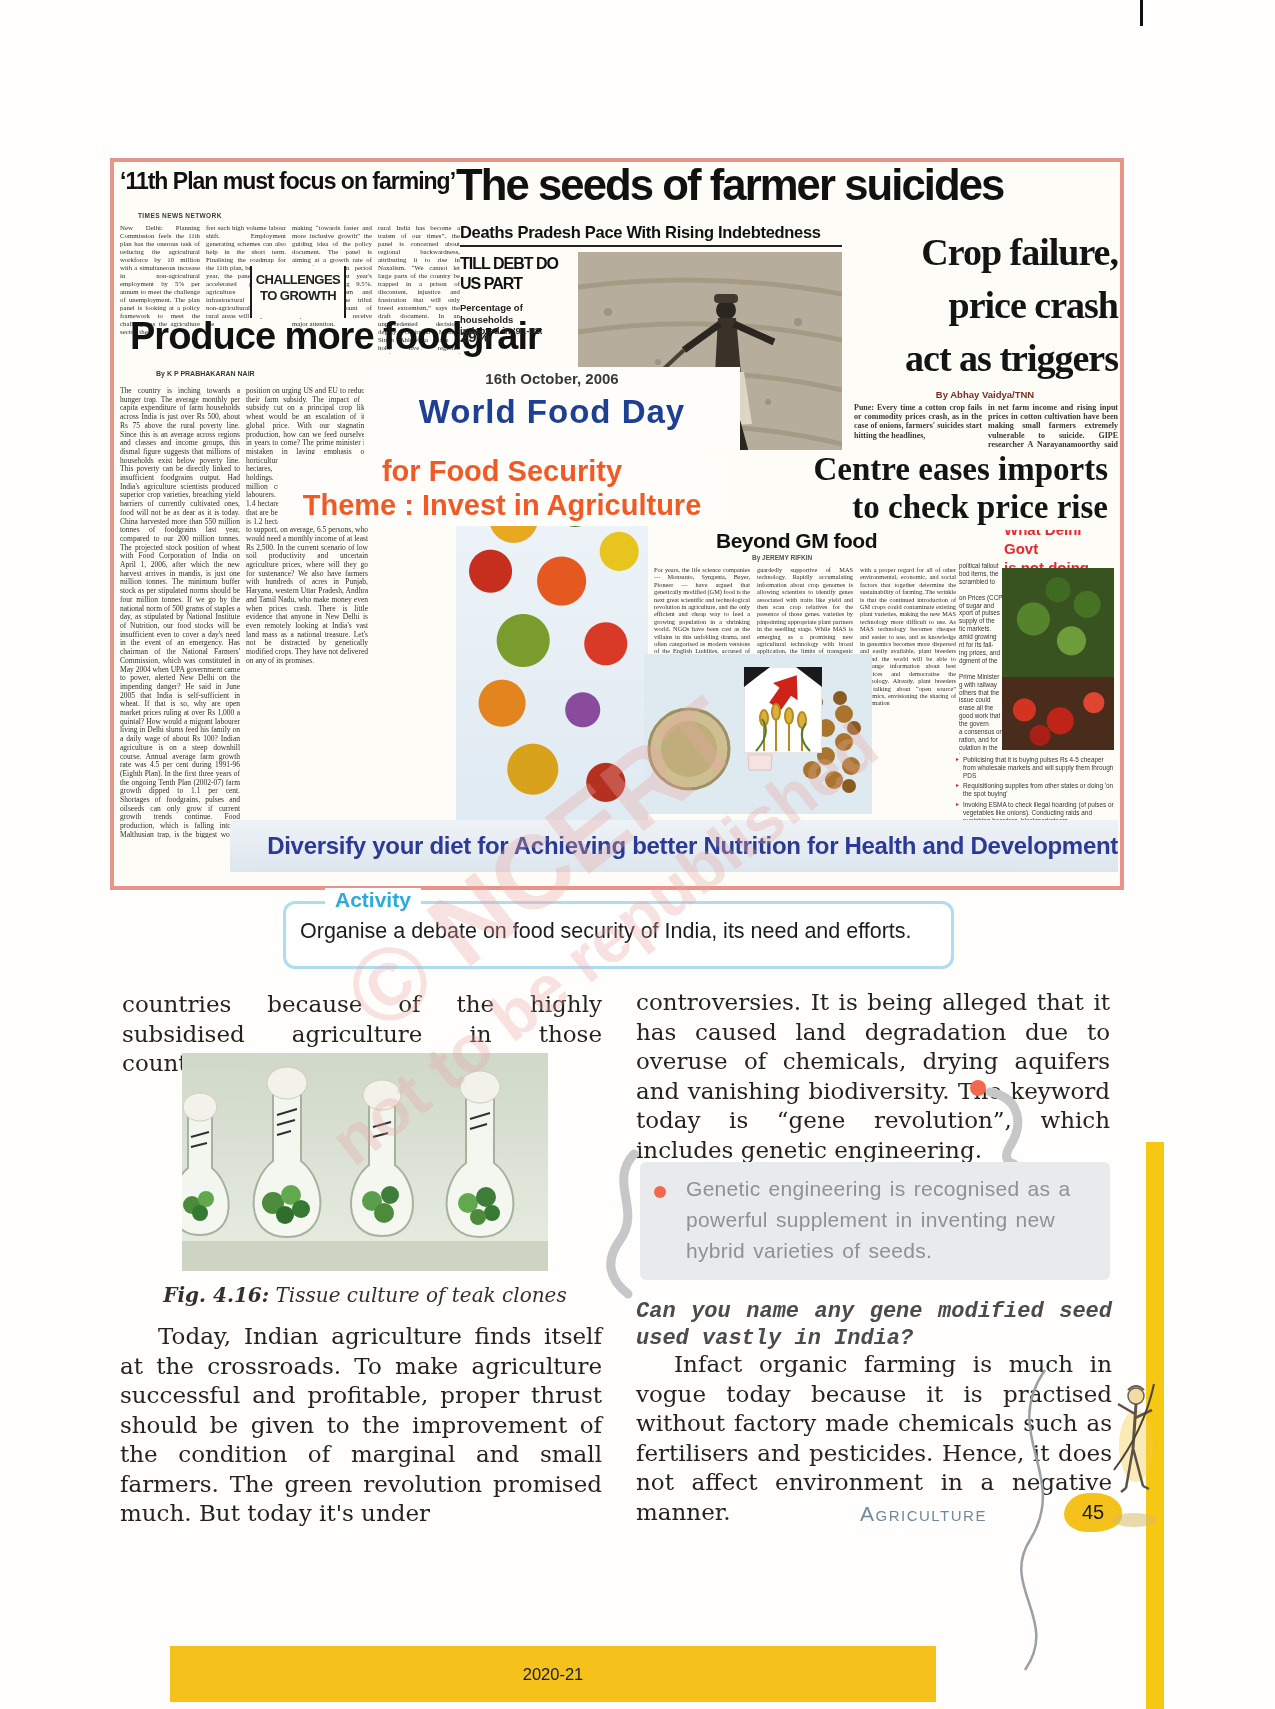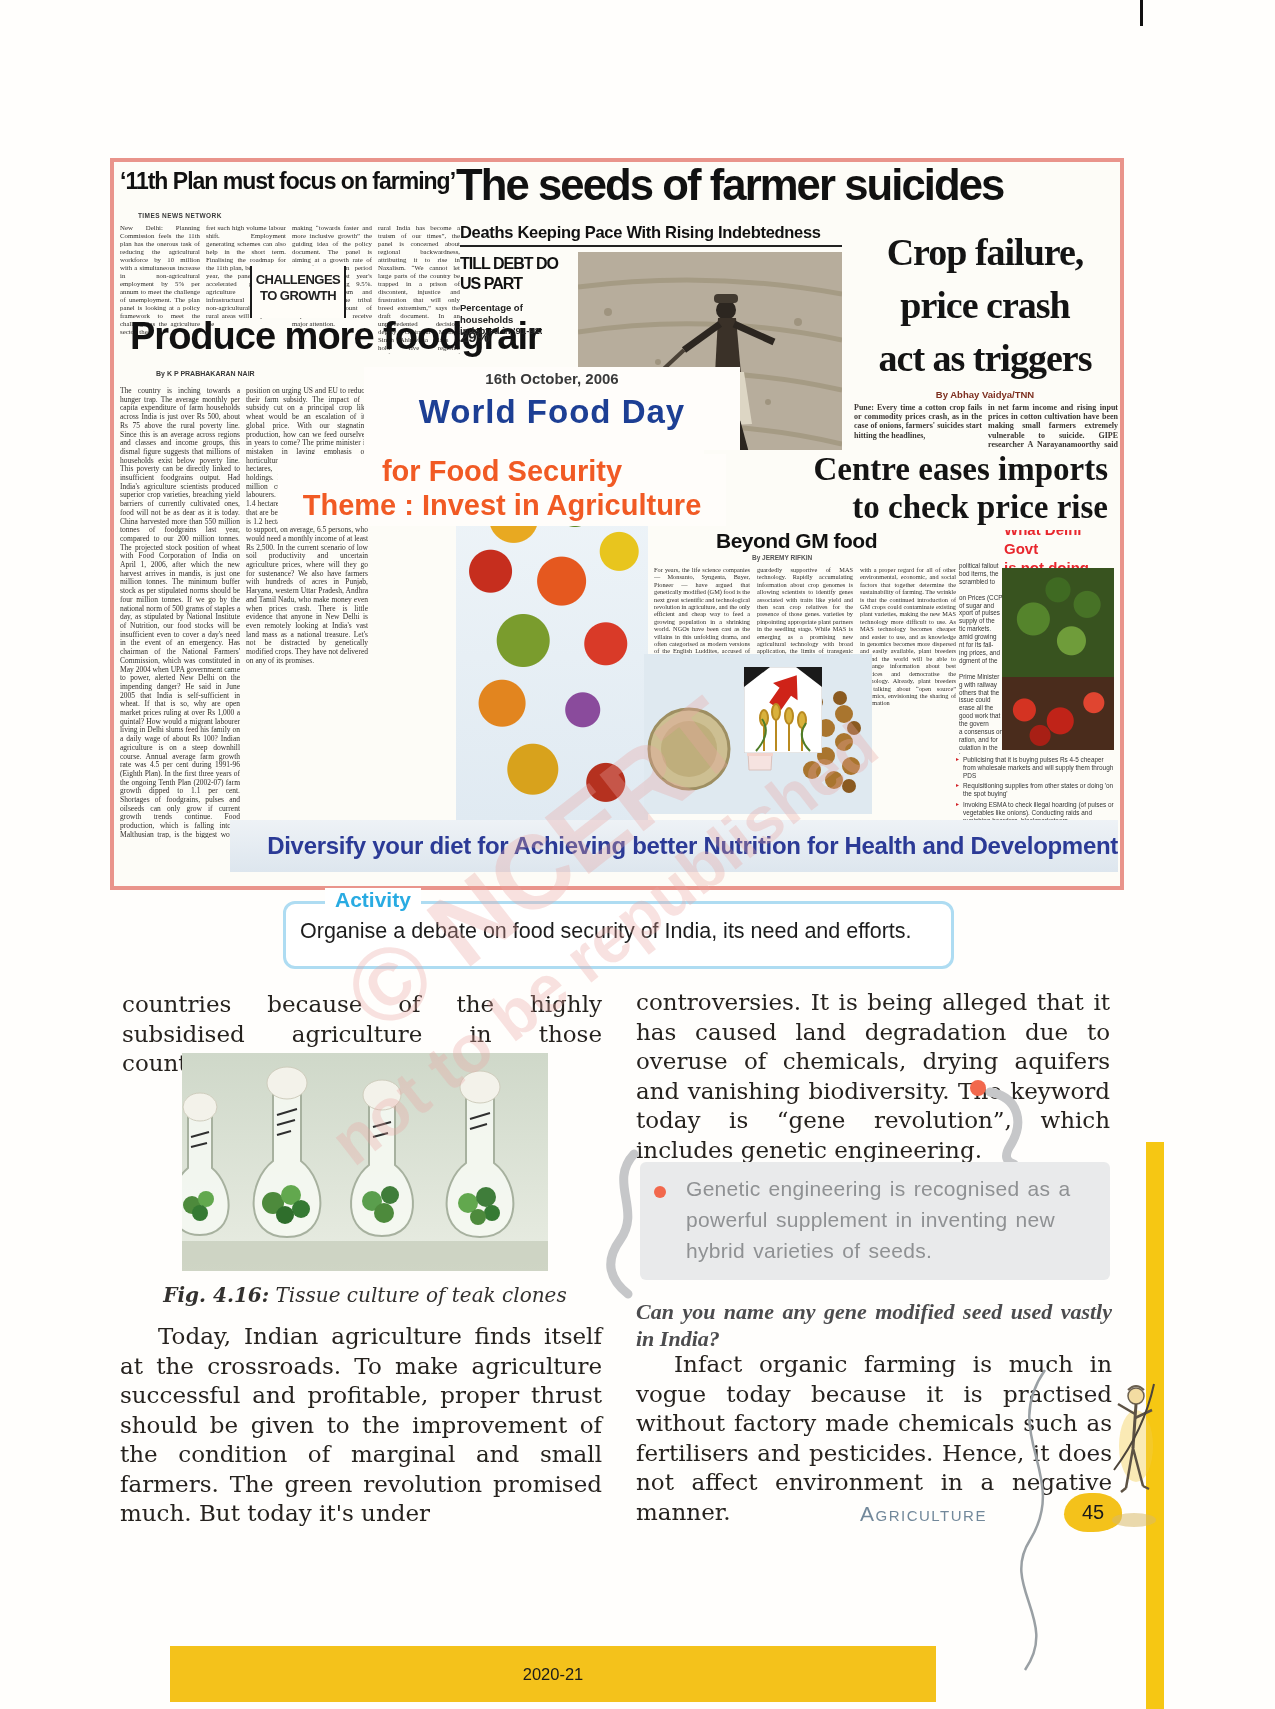--- a/index.html
+++ b/index.html
@@ -45,21 +45,21 @@
   .bodytext{font-family:"DejaVu Serif","Liberation Serif",serif;font-size:23px;line-height:29.5px;
             color:#26221e;text-align:justify}
   .indent{text-indent:38px}
   .caption{font-family:"DejaVu Serif",serif;font-style:italic;font-size:20px;color:#33312f;text-align:center}
   .activity-box{position:absolute;left:283px;top:901px;width:665px;height:62px;
                 border:3px solid #aedcf2;border-radius:12px;background:#fff}
   .quote-box{position:absolute;left:640px;top:1162px;width:470px;height:118px;
              background:#e9eaeb;border-radius:6px}
   .quote-text{position:absolute;left:46px;top:11px;width:408px;font-size:21px;line-height:31px;
               color:#8f9193;letter-spacing:.3px;word-spacing:2px}
-  .question{font-family:Liberation Serif, serif;font-weight:bold;font-style:italic;font-size:22px;
+  .question{font-family:Liberation Mono, monospace;font-weight:bold;font-style:italic;font-size:22px;
             line-height:27px;color:#4c4c4e;text-align:justify}
   .footer-label{font-variant:small-caps;font-size:21px;letter-spacing:1.5px;color:#72889a;text-align:left}
   .page-blob{position:absolute;left:1064px;top:1493px;width:58px;height:39px;background:#f4c21b;
              border-radius:48% 52% 55% 45% / 60% 55% 45% 50%;
              display:flex;align-items:center;justify-content:center;font-size:20px;color:#1a1a1a}
   .bottom-bar{position:absolute;left:170px;top:1646px;width:766px;height:56px;background:#f4c21b;
               display:flex;align-items:center;justify-content:center;font-size:16.5px;color:#1b1b1b}
   .right-stripe{position:absolute;left:1146px;top:1142px;width:18px;height:567px;background:#f6c713}
   .top-tick{position:absolute;left:1140px;top:0;width:3px;height:26px;background:#111}
   .watermark{position:absolute;left:120px;top:800px;width:900px;transform:rotate(-38deg);
@@ -87,21 +87,21 @@
          border-left:2px solid #1a1a1a;border-right:2px solid #1a1a1a;text-align:center;
          font-weight:bold;font-size:13px;line-height:16px;padding-top:6px;letter-spacing:-.5px">CHALLENGES
 TO GROWTH</div>
 
     <div class="np np-head" style="left:16px;top:152px;font-size:38px;line-height:44px">Produce more foodgrair</div>
     <div class="np" style="left:42px;top:208px;font-size:7px;font-weight:bold;color:#3a3a3a">By K P PRABHAKARAN NAIR</div>
     <div class="np np-col" style="left:6px;top:225px;width:120px;height:451px;font-size:7.5px;line-height:8.7px">The country is inching towards a hunger trap. The average monthly per capita expenditure of farm households across India is just over Rs 500, about Rs 75 above the rural poverty line. Since this is an average across regions and classes and income groups, this dismal figure suggests that millions of households exist below poverty line. This poverty can be directly linked to insufficient foodgrains output. Had India's agriculture scientists produced superior crop varieties, breaching yield barriers of currently cultivated ones, food will not be as dear as it is today. China harvested more than 550 million tonnes of foodgrains last year, compared to our 200 million tonnes. The projected stock position of wheat with Food Corporation of India on April 1, 2006, after which the new harvest arrives in mandis, is just one million tonnes. The minimum buffer stock as per stipulated norms should be four million tonnes. If we go by the national norm of 500 grams of staples a day, as stipulated by National Institute of Nutrition, our food stocks will be insufficient even to cover a day's need in the event of an emergency. Has chairman of the National Farmers' Commission, which was constituted in May 2004 when UPA government came to power, alerted New Delhi on the impending danger? He said in June 2005 that India is self-sufficient in wheat. If that is so, why are open market prices ruling at over Rs 1,000 a quintal? How would a migrant labourer living in Delhi slums feed his family on a daily wage of about Rs 100? Indian agriculture is on a steep downhill course. Annual average farm growth rate was 4.5 per cent during 1991-96 (Eighth Plan). In the first three years of the ongoing Tenth Plan (2002-07) farm growth dipped to 1.1 per cent. Shortages of foodgrains, pulses and oilseeds can only grow if current growth trends continue. Food production, which is falling into a Malthusian trap, is the biggest worry. New Delhi should reconsider its</div>
     <div class="np np-col" style="left:132px;top:225px;width:122px;height:451px;font-size:7.5px;line-height:8.7px">position on urging US and EU to reduce their farm subsidy. The impact of a subsidy cut on a principal crop like wheat would be an escalation of its global price. With our stagnating production, how can we feed ourselves in years to come? The prime minister is mistaken in laying emphasis on horticulture. India has about 142 million hectares, spread over 115 million holdings. It is operated by about 130 million cultivators and 107 million labourers. The average holding is thus 1.4 hectares. For 60 per cent of holdings that are below two hectares, the average is 1.2 hectares. This minuscule farm has to support, on average, 6.5 persons, who would need a monthly income of at least Rs 2,500. In the current scenario of low soil productivity and uncertain agriculture prices, where will they go for sustenance? We also have farmers with hundreds of acres in Punjab, Haryana, western Uttar Pradesh, Andhra and Tamil Nadu, who make money even when prices crash. There is little evidence that anyone in New Delhi is even remotely looking at India's vast land mass as a national treasure. Let's not be distracted by genetically modified crops. They have not delivered on any of its promises.</div>
 
     <div class="np np-head" style="left:342px;top:-4px;width:662px;font-size:45px;line-height:54px;letter-spacing:-2px;transform:scaleX(.97);transform-origin:left">The seeds of farmer suicides</div>
-    <div class="np np-head" style="left:346px;top:60px;width:382px;font-size:16.5px;line-height:20px;letter-spacing:-.3px;border-bottom:2px solid #222;padding-bottom:3px">Deaths Keeping Pace With Rising Indebtedness</div>
+    <div class="np np-head" style="left:346px;top:60px;width:382px;font-size:16.5px;line-height:20px;letter-spacing:-.3px;border-bottom:2px solid #222;padding-bottom:3px">Deaths Pradesh Pace With Rising Indebtedness</div>
     <div class="np np-head preline" style="left:346px;top:92px;font-size:16px;line-height:20px;white-space:pre-line">TILL DEBT DO
 US PART</div>
     <div class="np preline" style="left:346px;top:140px;width:118px;font-size:9.5px;line-height:11.5px;font-weight:bold;color:#222">Percentage of households
 indebted in '91-92:</div>
     <div class="np" style="left:346px;top:166px;font-size:15px;font-weight:bold;color:#222">29%</div>
 
     <div class="np" style="left:464px;top:90px;width:264px;height:258px">
       <svg width="264" height="258" viewBox="0 0 264 258">
         <rect width="264" height="258" fill="#b7ad9c"></rect>
         <g stroke="#a0957d" stroke-width="5" fill="none" opacity=".75">
@@ -127,21 +127,21 @@
         <path d="M140,66 L158,66 L163,122 L137,122 Z" fill="#3a3128"></path>
         <path d="M142,72 L106,98" stroke="#2c2620" stroke-width="7"></path>
         <path d="M156,72 L196,90" stroke="#2c2620" stroke-width="7"></path>
         <path d="M106,98 L48,152" stroke="#4a4136" stroke-width="4"></path>
         <path d="M134,120 L166,120 L174,172 L128,174 Z" fill="#ddd6c4"></path>
         <path d="M142,172 L136,226" stroke="#2c2620" stroke-width="9"></path>
         <path d="M158,170 L172,222" stroke="#2c2620" stroke-width="9"></path>
       </svg>
     </div>
 
-    <div class="np serifhead" style="left:738px;top:64px;width:266px;text-align:center;font-size:38px;line-height:53px;letter-spacing:-1px">
+    <div class="np serifhead" style="left:738px;top:64px;width:266px;text-align:right;font-size:38px;line-height:53px;letter-spacing:-1px">
       <div>Crop failure,</div>
       <div>price crash</div>
       <div>act as triggers</div>
     </div>
     <div class="np" style="left:738px;top:227px;width:266px;text-align:center;font-size:9.5px;font-weight:bold;color:#7d2f1f">By Abhay Vaidya/TNN</div>
     <div class="np np-col" style="left:740px;top:241px;width:128px;height:64px;font-size:8px;line-height:9.2px;font-weight:bold;color:#3c3834">Pune: Every time a cotton crop fails or commodity prices crash, as in the case of onions, farmers' suicides start hitting the headlines,</div>
     <div class="np np-col" style="left:874px;top:241px;width:130px;height:64px;font-size:8px;line-height:9.2px;font-weight:bold;color:#3c3834">in net farm income and rising input prices in cotton cultivation have been making small farmers extremely vulnerable to suicide. GIPE researcher A Narayanamoorthy said accumulated indebt-</div>
 
     <div class="np" style="left:250px;top:205px;width:376px;height:90px;background:#fffdfa;z-index:4;text-align:center">
       <div style="font-size:15px;font-weight:bold;color:#3a3a3a;margin-top:3px">16th October, 2006</div>

